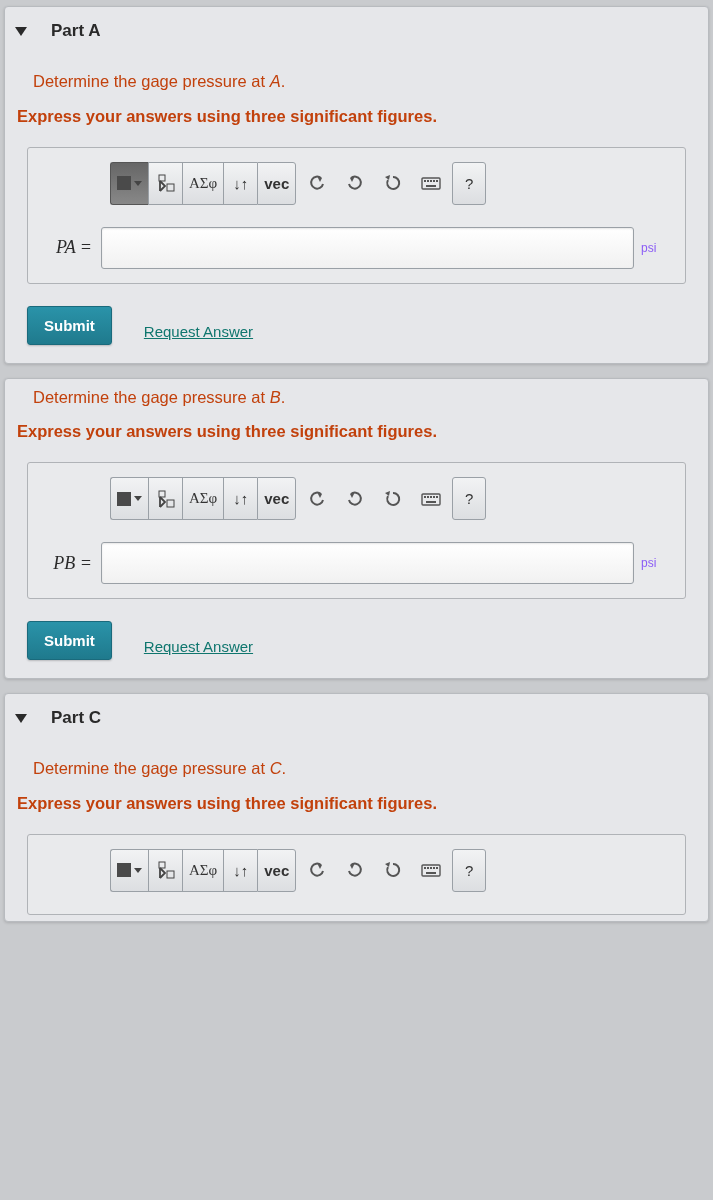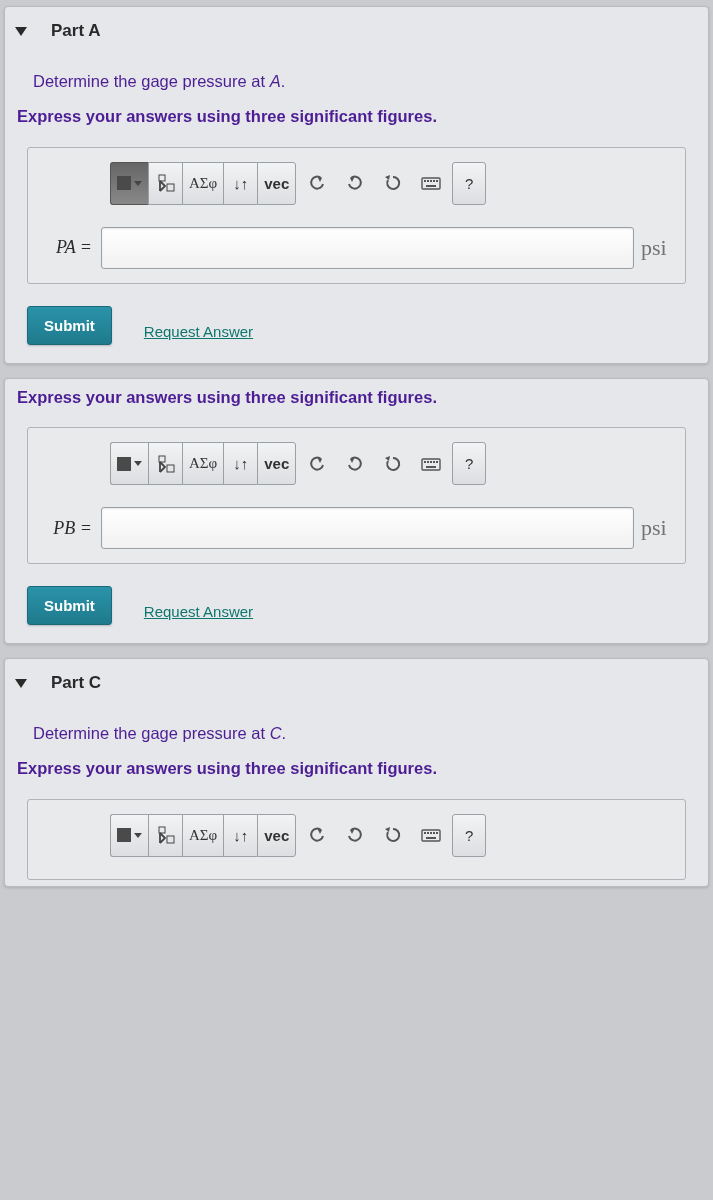--- a/index.html
+++ b/index.html
@@ -28,21 +28,21 @@
   }
   .caret {
     width: 0; height: 0;
     border-left: 6px solid transparent;
     border-right: 6px solid transparent;
     border-top: 9px solid #2a2a2a;
   }
   .prompt {
     padding: 6px 28px 4px 28px;
     font-size: 16.5px;
-    color: #4c1d95;
+    color: #c2410c;
     line-height: 1.5;
   }
   .italic { font-style: italic; }
   .bold { font-weight: bold; padding-left: 12px; }
   .answer-box {
     margin: 14px 22px 10px 22px;
     border: 1px solid #b0b3b7;
     border-radius: 3px;
     background: #e9eaec;
     padding: 14px 10px;
@@ -100,24 +100,24 @@
     flex: 1;
     height: 42px;
     border: 1px solid #9aa0a6;
     border-radius: 3px;
     background: linear-gradient(#fff, #f1f1f1);
     box-shadow: inset 0 1px 2px rgba(0,0,0,0.1);
     padding: 4px 8px;
     font-size: 16px;
   }
   .unit-label {
-    font-family: Liberation Serif, serif;
-    font-size: 22px;
+    font-family: Liberation Sans, sans-serif;
+    font-size: 12px;
     min-width: 34px;
-    color: #737373;
+    color: #8b5cf6;
   }
   .submit-row {
     display: flex;
     align-items: center;
     gap: 32px;
     padding: 12px 22px 12px 22px;
   }
   .submit-btn {
     background: linear-gradient(#2a93a9, #1f7a8d);
     color: #fff;
@@ -221,20 +221,23 @@
         <div class="unit-label">psi</div>
       </div>
     </div>
 
     <div class="submit-row">
       <button class="submit-btn">Submit</button>
       <span class="link">Request Answer</span>
     </div>
   </div>
   <div class="section">
+    <div class="prompt">
+      <span>Determine the gage pressure at </span><span class="italic">B</span><span>.</span>
+    </div>
     <div class="prompt bold">Express your answers using three significant figures.</div>
     <div class="answer-box">
 
     <div class="toolbar">
       <div class="tbtn-group">
         <div class="tbtn ">
               <span class="tpl-icon"></span>
               <span class="tpl-caret"></span>
             </div>
         <div class="tbtn">

